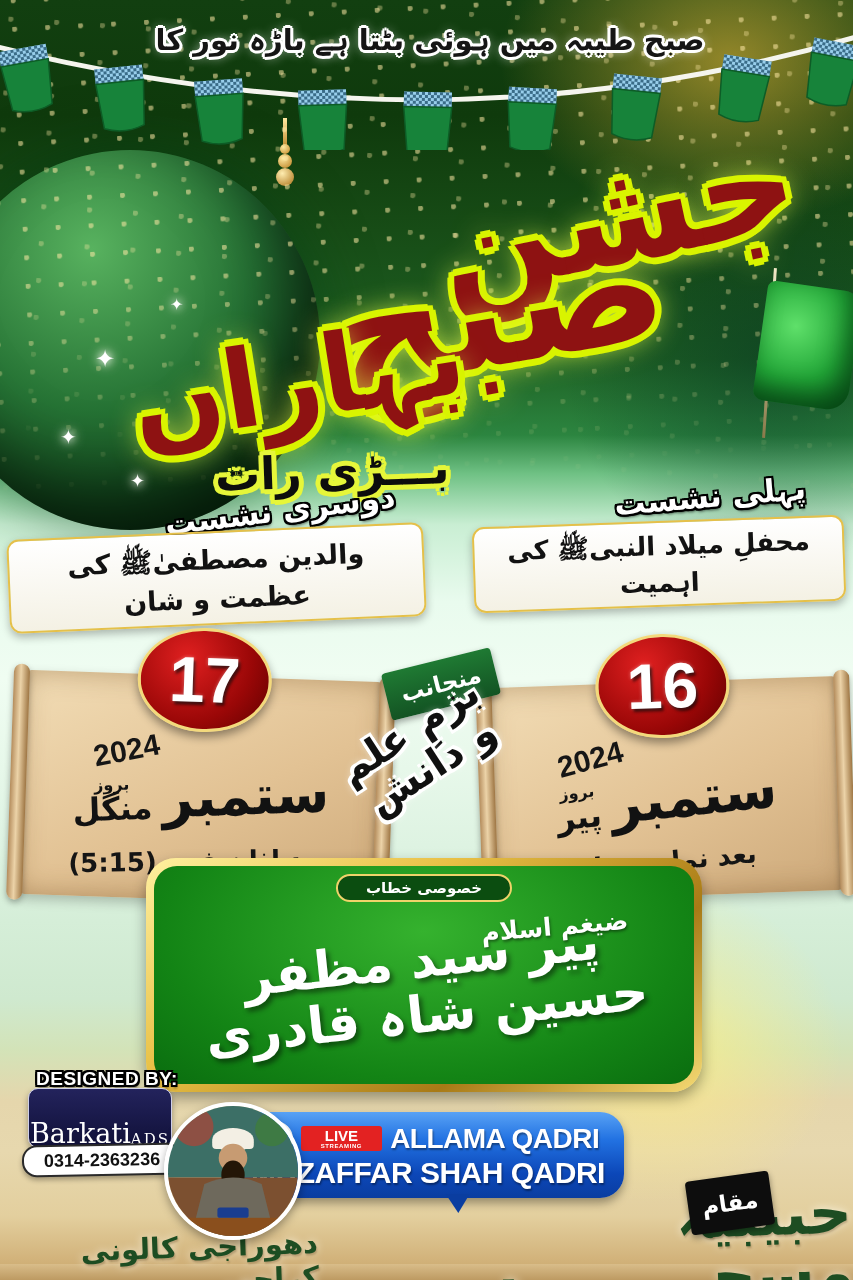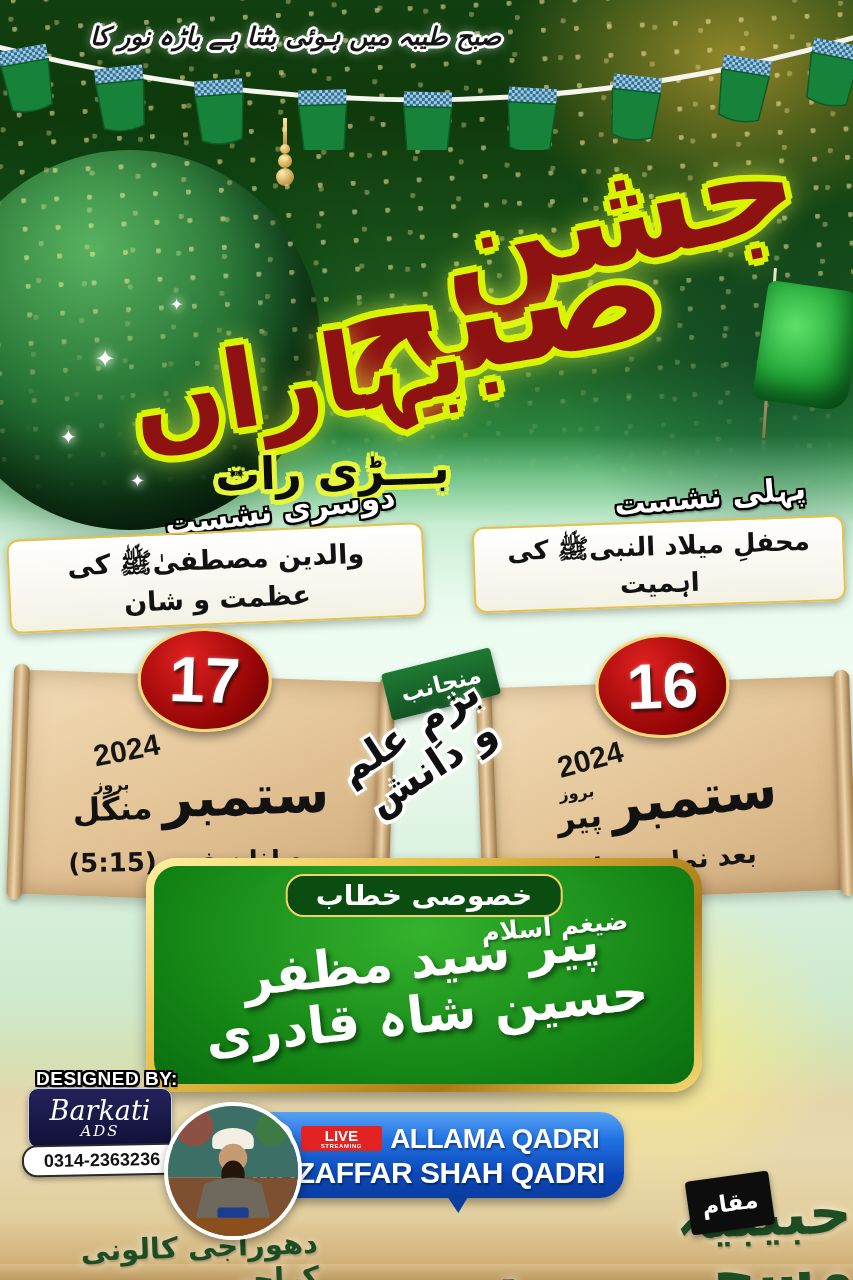--- a/index.html
+++ b/index.html
@@ -36,21 +36,21 @@
   .sparkle{position:absolute;color:#fff;text-shadow:0 0 8px #fff,0 0 14px #ffd;}
   
   .flagpole{left:768px;top:268px;width:3px;height:170px;background:linear-gradient(#efe7c8,#8a7a4a);transform:rotate(4deg);}
   .flagcloth{left:760px;top:286px;width:95px;height:120px;transform:rotate(8deg);
     background:radial-gradient(circle at 35% 35%,#5fe06a,#21a637 55%,#0d6e22);
     border-radius:8px 18px 22px 10px;box-shadow:inset -10px -14px 24px rgba(0,40,10,.6);}
   
   .ur{direction:rtl;font-family:"DejaVu Sans",sans-serif;}
   .ow{text-shadow:-2px -2px 0 #fff,2px -2px 0 #fff,-2px 2px 0 #fff,2px 2px 0 #fff,0 -3px 0 #fff,0 3px 0 #fff,-3px 0 0 #fff,3px 0 0 #fff,0 0 12px rgba(255,255,255,.95);}
   .ob{text-shadow:-2px -2px 0 #000,2px -2px 0 #000,-2px 2px 0 #000,2px 2px 0 #000,0 -2px 0 #000,0 2px 0 #000,-2px 0 0 #000,2px 0 0 #000,1px 3px 3px rgba(0,0,0,.6);}
-  .couplet{left:90px;top:18px;width:680px;text-align:left;color:#151515;font-weight:700;font-size:25px;line-height:1.55;font-style:italic;}
+  .couplet{left:90px;top:18px;width:680px;text-align:center;color:#151515;font-weight:700;font-size:29px;line-height:1.55;}
   .tw{position:absolute;font-weight:900;color:#8e1212;
     text-shadow:-5px -5px 0 #d9f400,5px -5px 0 #d9f400,-5px 5px 0 #d9f400,5px 5px 0 #d9f400,-7px 0 0 #d9f400,7px 0 0 #d9f400,0 -7px 0 #d9f400,0 7px 0 #d9f400,0 0 30px #eaff4d;}
   .night{left:215px;top:445px;font-size:45px;font-weight:900;color:#0d0d0d;transform:rotate(-2deg);
     text-shadow:-4px -4px 0 #e6f63a,4px -4px 0 #e6f63a,-4px 4px 0 #e6f63a,4px 4px 0 #e6f63a,-5px 0 0 #e6f63a,5px 0 0 #e6f63a,0 5px 0 #e6f63a,0 -5px 0 #e6f63a;}
   .sess-label{font-size:31px;font-weight:900;color:#fff;}
   .sess-box{background:linear-gradient(#ffffff,#f4f1e4);border:2px solid #e5c04a;border-radius:12px;
     box-shadow:0 4px 8px rgba(0,0,0,.28);display:flex;align-items:center;justify-content:center;
     font-weight:900;color:#121212;text-align:center;}
   .scroll{background:linear-gradient(155deg,#f2ddb6,#e2c294 55%,#cda97a);border-radius:10px;
     box-shadow:inset 0 0 28px rgba(110,70,25,.4),0 5px 12px rgba(0,0,0,.22);}
@@ -76,29 +76,29 @@
   .org-name{left:330px;top:706px;width:180px;text-align:center;transform:rotate(-33deg);
     font-size:40px;font-weight:900;color:#101010;line-height:1.05;
     text-shadow:-3px -3px 0 #fff,3px -3px 0 #fff,-3px 3px 0 #fff,3px 3px 0 #fff,0 0 10px #fff;}
   .panel-out{left:146px;top:858px;width:556px;height:234px;border-radius:30px;padding:8px;box-sizing:border-box;
     background:linear-gradient(145deg,#fff0a0,#e8c045 35%,#a87a16 70%,#f5da74);
     box-shadow:0 6px 14px rgba(0,0,0,.35);}
   .panel-in{position:relative;width:100%;height:100%;border-radius:23px;
     background:radial-gradient(ellipse at 50% 30%,#35b22e,#138415 68%,#0a6d0f);overflow:hidden;}
   .speech-badge{position:absolute;left:50%;transform:translateX(-50%);top:8px;
     background:#0b4d10;border:2px solid #f0d36a;border-radius:18px;padding:3px 28px;
-    color:#fff;font-size:28px;font-weight:900;white-space:nowrap;}
+    color:#fff;font-size:15px;font-weight:900;white-space:nowrap;}
   .honorific{position:absolute;right:66px;top:46px;color:#fff;font-size:25px;font-weight:900;transform:rotate(-5deg);
     text-shadow:1px 2px 3px rgba(0,0,0,.45);}
   .speaker{position:absolute;left:0;right:0;top:66px;padding:0 26px;text-align:center;transform:rotate(-6deg);
     color:#fff;font-size:51px;font-weight:900;line-height:1.08;text-shadow:3px 4px 5px rgba(0,0,0,.45);}
   .designed{left:36px;top:1068px;font-family:"Liberation Sans",sans-serif;font-size:19px;font-weight:700;color:#fff;letter-spacing:.5px;}
   .brandbox{left:28px;top:1088px;width:142px;height:58px;background:linear-gradient(#23235c,#101038);
-    border:1px solid #cfcfe8;border-radius:10px;display:flex;flex-direction:column;align-items:center;justify-content:center;
-    color:#fff;font-family:"DejaVu Serif",serif;font-style:italic;box-shadow:0 3px 6px rgba(0,0,0,.35);}
+    border:1px solid #cfcfe8;border-radius:10px;display:flex;flex-direction:row;align-items:flex-end;justify-content:center;
+    color:#fff;font-family:"DejaVu Serif",serif;box-shadow:0 3px 6px rgba(0,0,0,.35);}
   .brand1{font-size:27px;line-height:1;}
   .brand2{font-size:15px;line-height:1;letter-spacing:2px;}
   .phonepill{left:22px;top:1144px;width:156px;height:28px;background:#fff;border:2px solid #2a2a2a;border-radius:15px;
     display:flex;align-items:center;justify-content:center;transform:rotate(-1deg);
     font-family:"Liberation Sans",sans-serif;font-size:18px;font-weight:900;color:#111;box-shadow:0 3px 5px rgba(0,0,0,.3);}
   .photo{left:164px;top:1102px;width:130px;height:130px;border-radius:50%;border:4px solid #fff;overflow:hidden;
     box-shadow:0 4px 10px rgba(0,0,0,.35);z-index:9;}
   .banner{left:232px;top:1112px;width:392px;height:86px;border-radius:24px;z-index:8;
     background:linear-gradient(180deg,#58a2f5 0%,#2272e2 32%,#0c47b8 72%,#0a3da0 100%);
     box-shadow:0 5px 10px rgba(0,0,0,.35);display:flex;flex-direction:column;align-items:center;justify-content:center;

